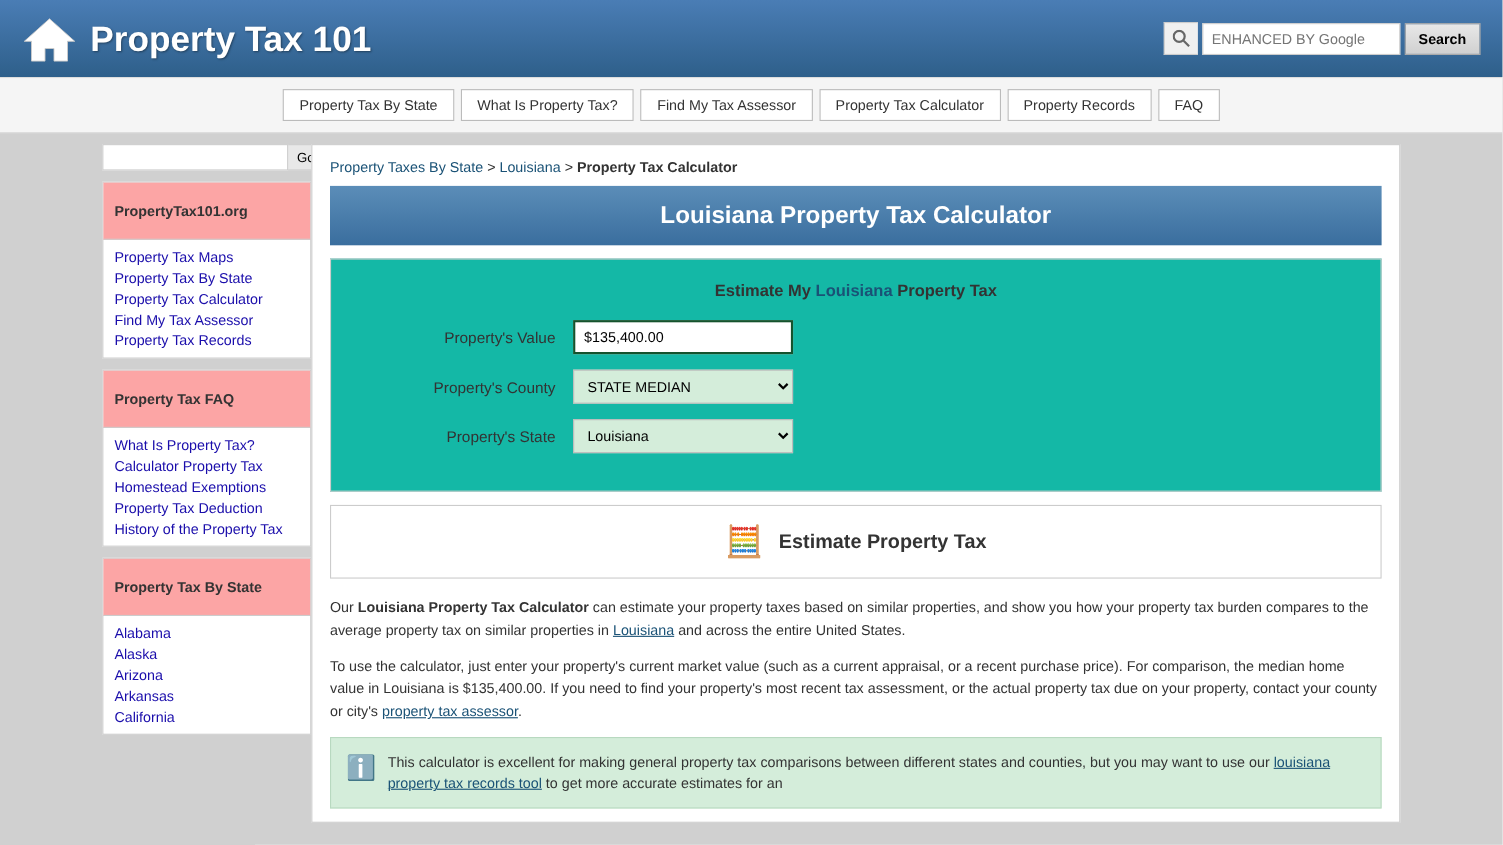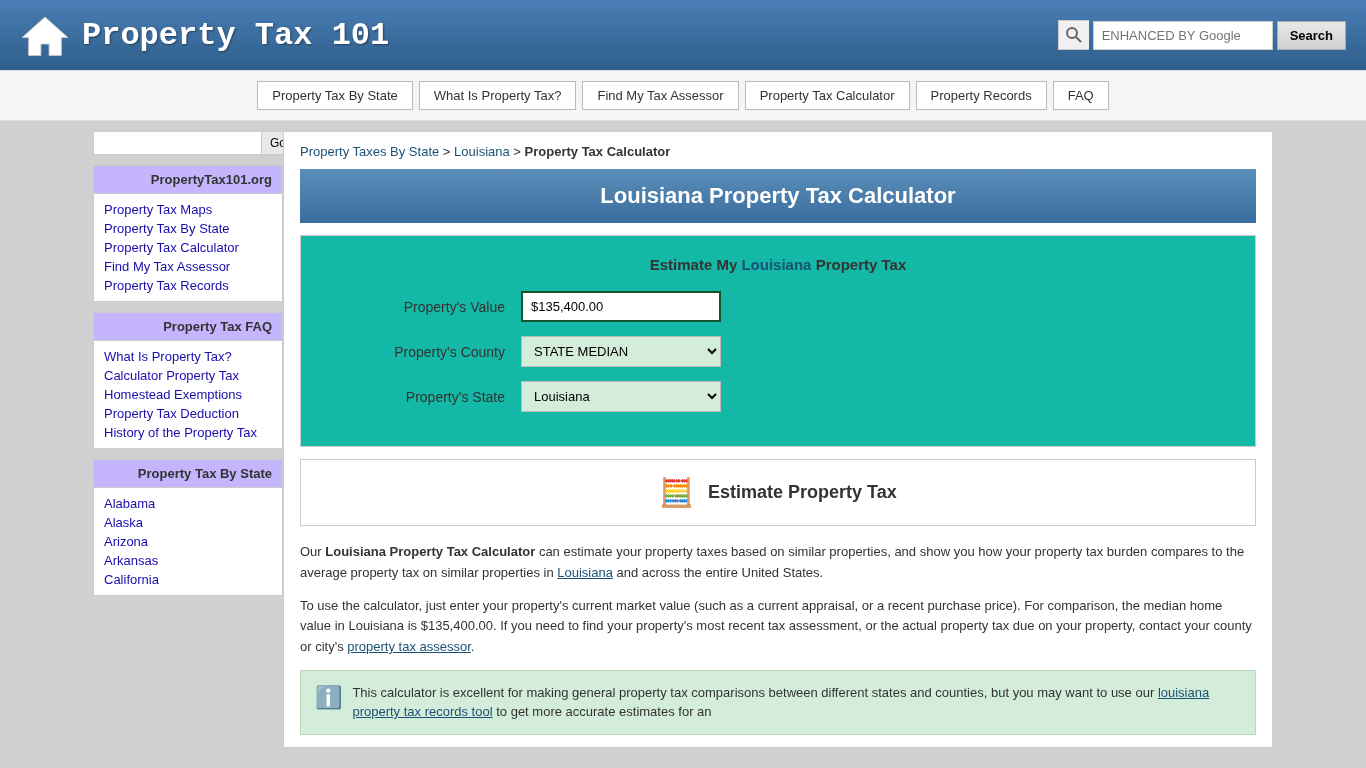--- a/index.html
+++ b/index.html
@@ -21,21 +21,20 @@
     }
     #header-logo .house-icon {
       width: 50px;
       height: 45px;
     }
     #header-title {
       color: white;
       font-size: 32px;
       font-weight: bold;
       text-shadow: 1px 1px 2px rgba(0,0,0,0.4);
-      font-family: Liberation Mono, monospace;
     }
     #header-search {
       display: flex;
       align-items: center;
       gap: 4px;
     }
     #search-icon-wrap {
       background: #f0f0f0;
       border: 1px solid #ccc;
       border-right: none;
@@ -108,26 +107,26 @@
       padding: 4px 8px;
       font-size: 12px;
       cursor: pointer;
     }
     .sidebar-box {
       background: white;
       border: 1px solid #ccc;
       margin-bottom: 10px;
     }
     .sidebar-box-title {
-      background: #c4b5fd;
+      background: #fca5a5;
       border-bottom: 1px solid #ccc;
-      padding: 6px 10px;
-      font-weight: bold;
-      font-size: 13px;
-      text-align: right;
+      padding: 18px 10px;
+      font-weight: bold;
+      font-size: 13px;
+      text-align: left;
     }
     .sidebar-links {
       padding: 8px 10px;
       display: flex;
       flex-direction: column;
       gap: 4px;
     }
     .sidebar-links a {
       color: #1a0dab;
       text-decoration: none;

